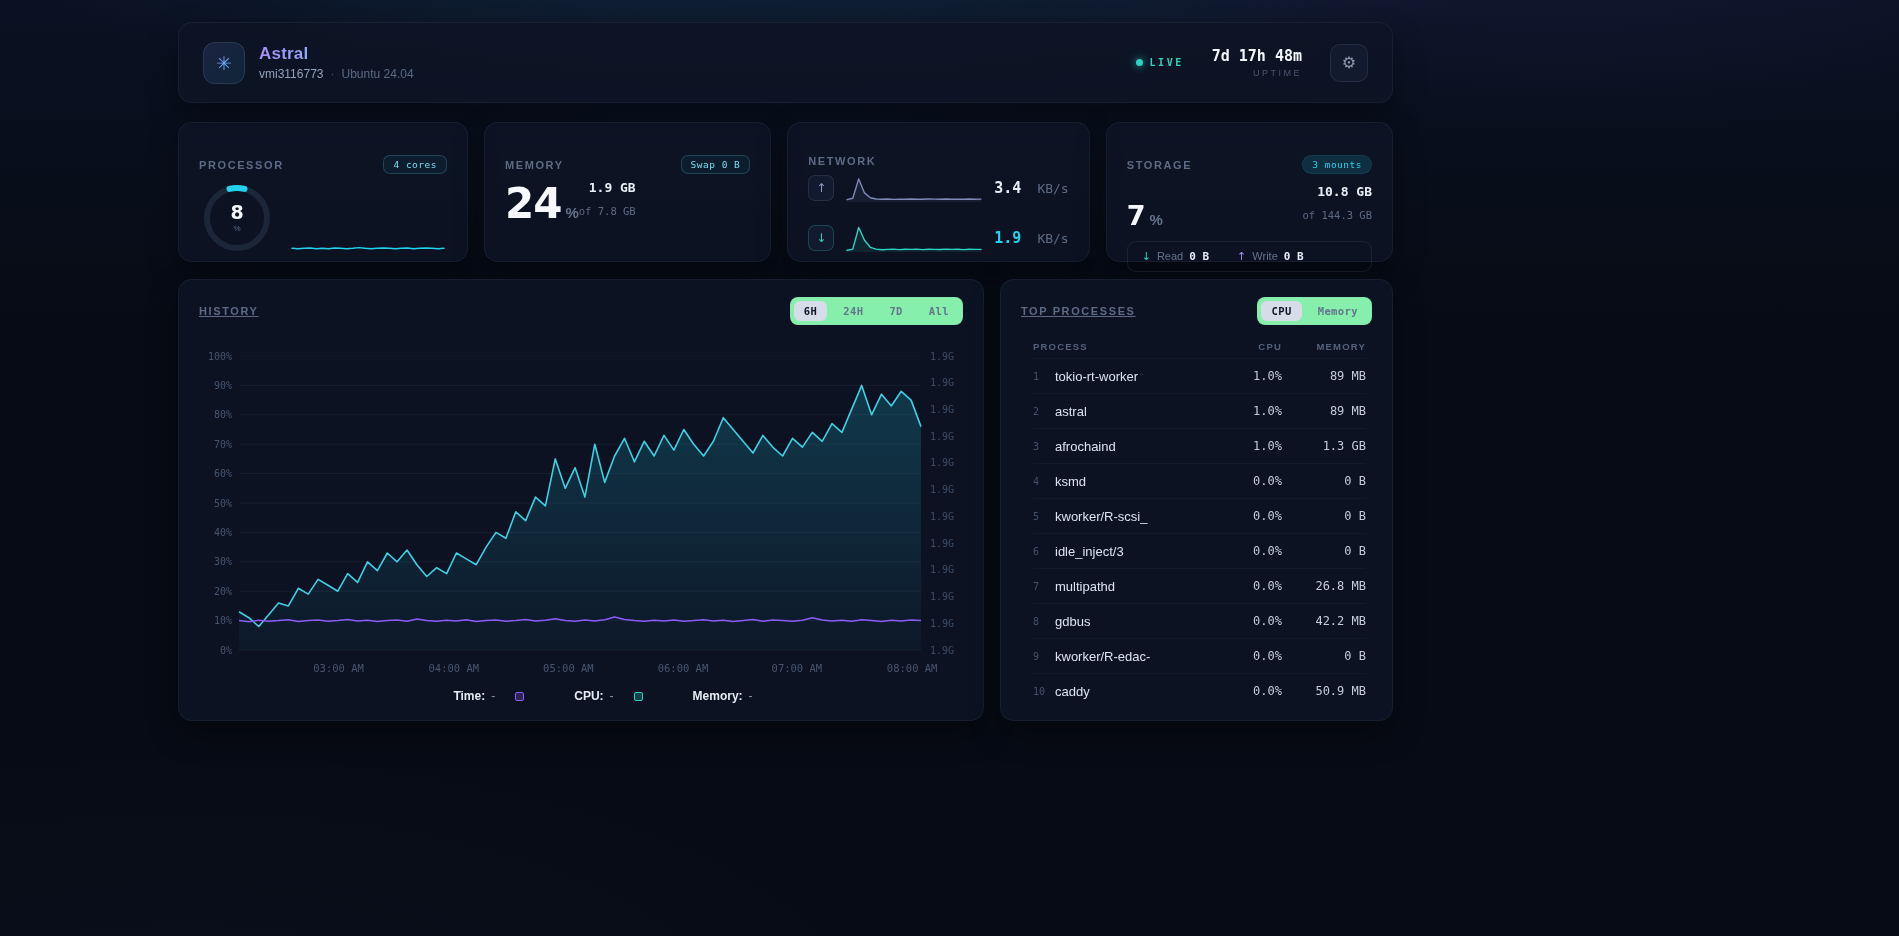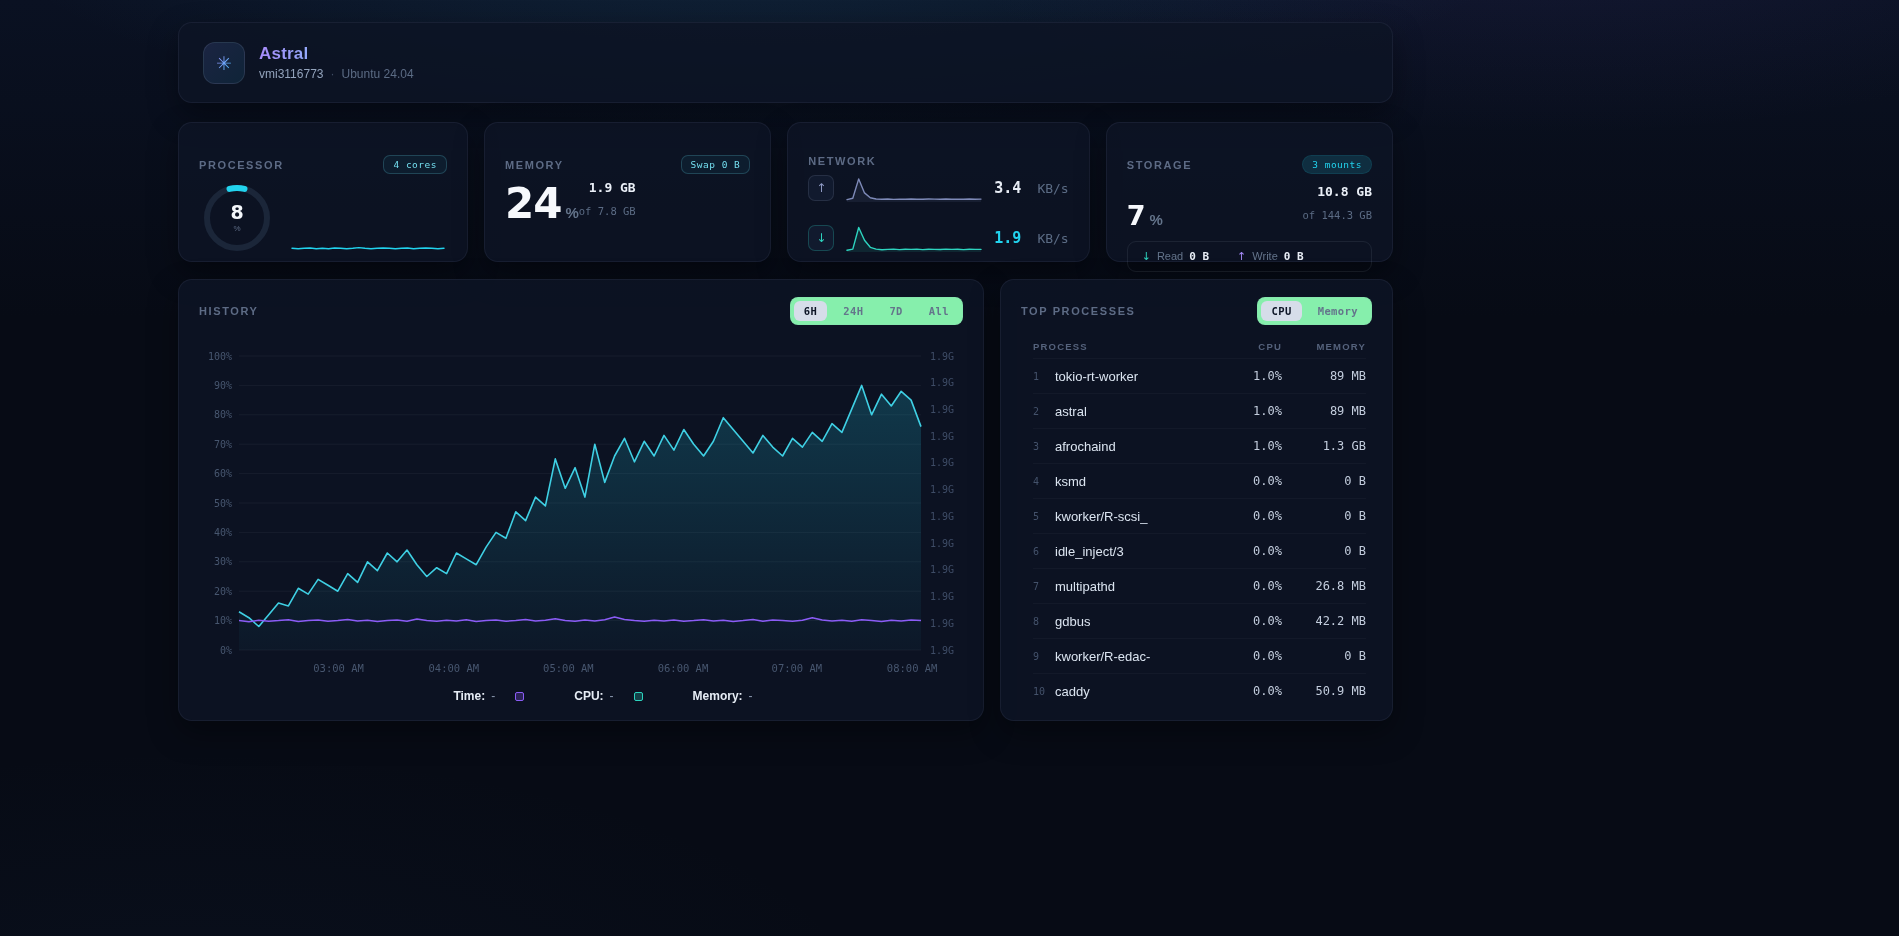--- a/index.html
+++ b/index.html
@@ -95,21 +95,21 @@
   .rw-arrow { font-family:"DejaVu Sans", sans-serif; font-size:11px; }
   .rw-arrow.down { color:#2dd4bf; }
   .rw-arrow.up { color:#a78bfa; }
   .rw-label { color:#64748b; }
   .rw-val { font-family:"DejaVu Sans Mono", monospace; font-weight:700; color:#e8edf5; font-size:11px; }
 
   
   .bottom { display:grid; grid-template-columns:806px 393px; gap:16px; }
   .panel { height:442px; padding:18px 20px 12px; display:flex; flex-direction:column; }
   .panel-head { display:flex; align-items:center; justify-content:space-between; height:26px; }
-  .panel-title { font-size:11px; font-weight:700; letter-spacing:1.6px; color:#5d6b85; }
+  .panel-title { font-size:11px; font-weight:700; letter-spacing:1.6px; color:#5d6b85;text-decoration:underline; }
   .seg { display:flex; background:#86efac; border:1px solid rgba(148,163,184,0.09);
     border-radius:8px; padding:3px; gap:6px; }
   .seg-btn { background:transparent; border:none; color:#64748b; cursor:pointer;
     font-family:"DejaVu Sans Mono", monospace; font-size:10.5px; font-weight:700;
     padding:4px 10px; border-radius:6px; letter-spacing:0.4px; }
   .seg-btn.active { background:#d6dde9; color:#0d1526; }
 
   #history-chart { margin-top:4px; }
   .legend { margin-top:auto; display:flex; justify-content:center; align-items:center; gap:20px; height:24px; }
   .lg-item { display:flex; align-items:center; gap:6px; font-size:12px; }
@@ -143,20 +143,33 @@
           <span class="logo-glyph">✳</span>
         </div>
         <div class="title-block">
           <div class="app-title">Astral</div>
           <div class="subtitle">
             <span class="hostname">vmi3116773</span>
             <span class="dot-sep">·</span>
             <span class="os">Ubuntu 24.04</span>
           </div>
         </div>
+      </div>
+      <div class="header-right">
+        <div class="live">
+          <span class="live-dot"></span>
+          <span>LIVE</span>
+        </div>
+        <div class="uptime">
+          <div class="uptime-value">7d 17h 48m</div>
+          <div class="uptime-label">UPTIME</div>
+        </div>
+        <button class="gear-btn">
+          <span class="gear">⚙</span>
+        </button>
       </div>
     </header>
 
     <div class="stats">
 
       <section class="card stat">
         <div class="stat-head">
           <span class="stat-title">PROCESSOR</span>
           <span class="badge">4 cores</span>
         </div>

